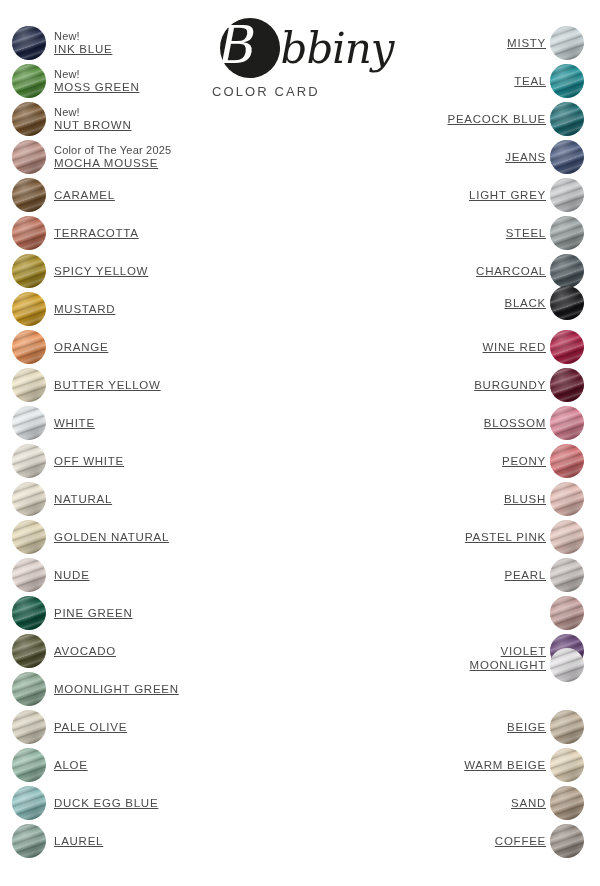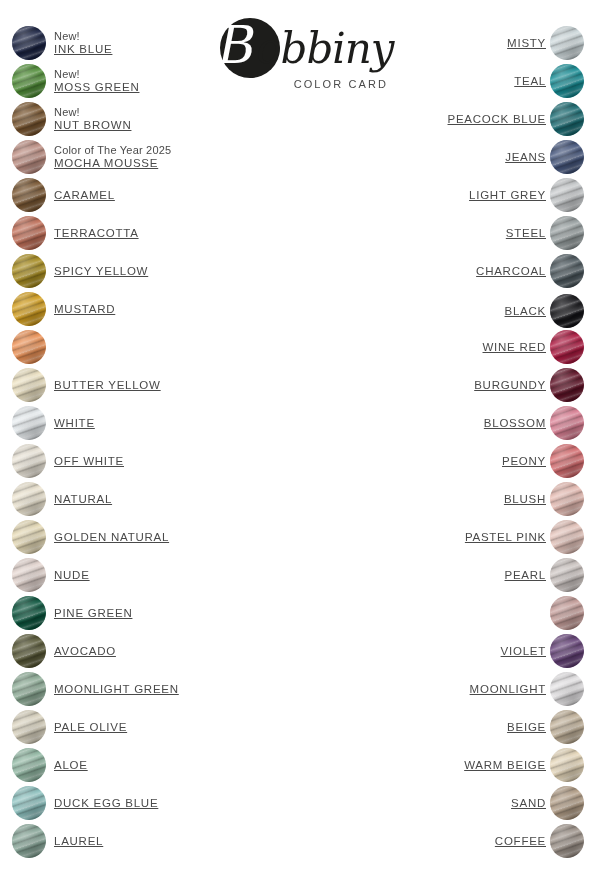--- a/index.html
+++ b/index.html
@@ -55,24 +55,24 @@
     white-space: nowrap;
   }
   .logo-script .cap {
     color: #ffffff;
     font-size: 52px;
     padding-right: 1px;
   }
   .logo-sub {
     position: absolute;
     left: 0;
-    top: 66px;
+    top: 72px;
     width: 176px;
-    text-align: right;
-    font-size: 11px;
+    text-align: left;
+    font-size: 13px;
     letter-spacing: 2.1px;
     color: #4a4a4a;
   }
 
   
   .row {
     position: absolute;
     height: 38px;
   }
   .row.left  { left: 0;   width: 300px; }
@@ -251,20 +251,23 @@
         </div>
         <div class="labels">
           <div class="name">MUSTARD</div>
         </div>
       </div>
       <div class="row left" style="top: 328px;">
         <div class="swatch" style="background: rgb(239, 148, 88);">
           <div class="fiber"></div>
           <div class="shade"></div>
         </div>
+        <div class="labels">
+          <div class="name">ORANGE</div>
+        </div>
       </div>
       <div class="row left" style="top: 366px;">
         <div class="swatch" style="background: rgb(239, 228, 196);">
           <div class="fiber"></div>
           <div class="shade"></div>
         </div>
         <div class="labels">
           <div class="name">BUTTER YELLOW</div>
         </div>
       </div>
@@ -434,21 +437,21 @@
       </div>
       <div class="row right" style="top: 252px;">
         <div class="swatch" style="background: rgb(79, 91, 97);">
           <div class="fiber"></div>
           <div class="shade"></div>
         </div>
         <div class="labels">
           <div class="name">CHARCOAL</div>
         </div>
       </div>
-      <div class="row right" style="top: 292px;">
+      <div class="row right" style="top: 284px;">
         <div class="swatch" style="background: rgb(22, 22, 26);">
           <div class="fiber"></div>
           <div class="shade"></div>
         </div>
         <div class="labels">
           <div class="name">BLACK</div>
         </div>
       </div>
       <div class="row right" style="top: 328px;">
         <div class="swatch" style="background: rgb(176, 28, 67);">
@@ -521,21 +524,21 @@
       </div>
       <div class="row right" style="top: 632px;">
         <div class="swatch" style="background: rgb(103, 68, 122);">
           <div class="fiber"></div>
           <div class="shade"></div>
         </div>
         <div class="labels">
           <div class="name">VIOLET</div>
         </div>
       </div>
-      <div class="row right" style="top: 670px;">
+      <div class="row right" style="top: 646px;">
         <div class="swatch" style="background: rgb(230, 228, 230);">
           <div class="fiber"></div>
           <div class="shade"></div>
         </div>
         <div class="labels">
           <div class="name">MOONLIGHT</div>
         </div>
       </div>
       <div class="row right" style="top: 708px;">
         <div class="swatch" style="background: rgb(196, 180, 156);">

